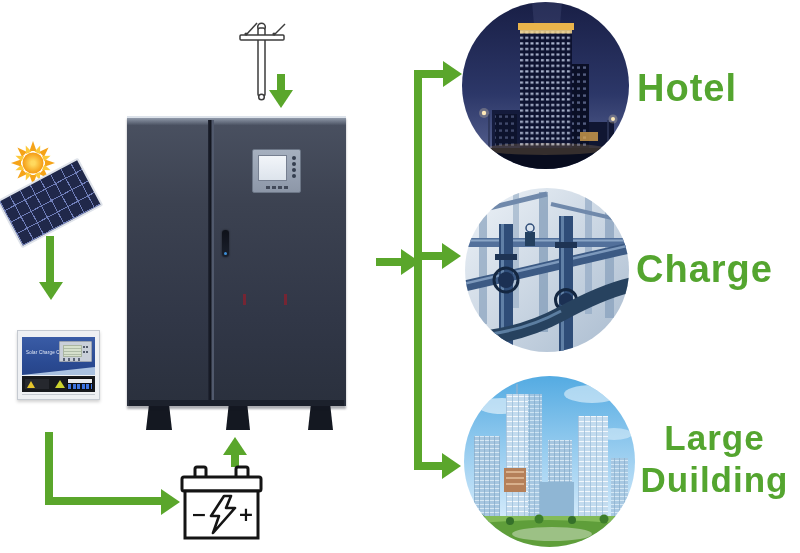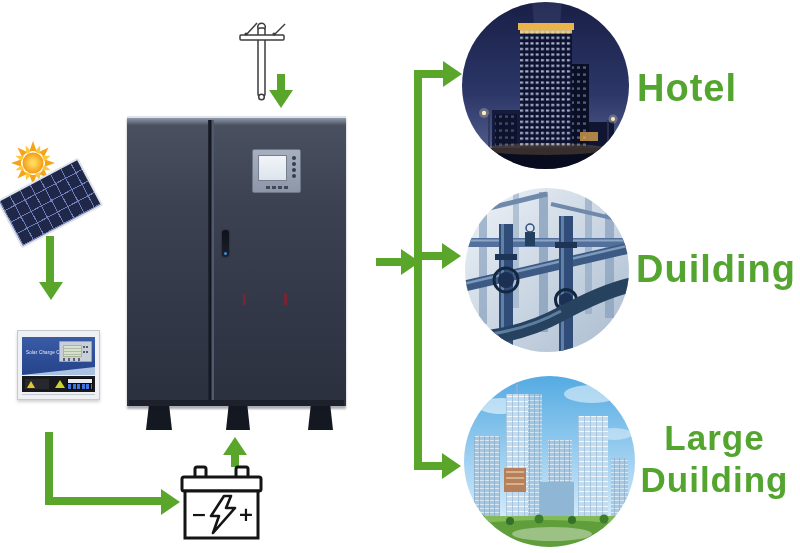--- a/index.html
+++ b/index.html
@@ -351,16 +351,16 @@
       <circle cx="16" cy="142" r="4.5" fill="#3e7e2b"></circle>
         <circle cx="46" cy="145" r="4" fill="#35702a"></circle>
       <circle cx="75" cy="143" r="4.5" fill="#3e7e2b"></circle>
         <circle cx="108" cy="144" r="4" fill="#35702a"></circle>
       <circle cx="140" cy="143" r="4.5" fill="#3e7e2b"></circle>
         <circle cx="162" cy="141" r="4" fill="#35702a"></circle>
     </svg>
   </div>
 
   <div class="lbl lbl-hotel">Hotel</div>
-  <div class="lbl lbl-factory">Duilding</div>
+  <div class="lbl lbl-factory">Charge</div>
   <div class="lbl lbl-building">Large Duilding</div>
 
 </div>
 
 </body></html>

